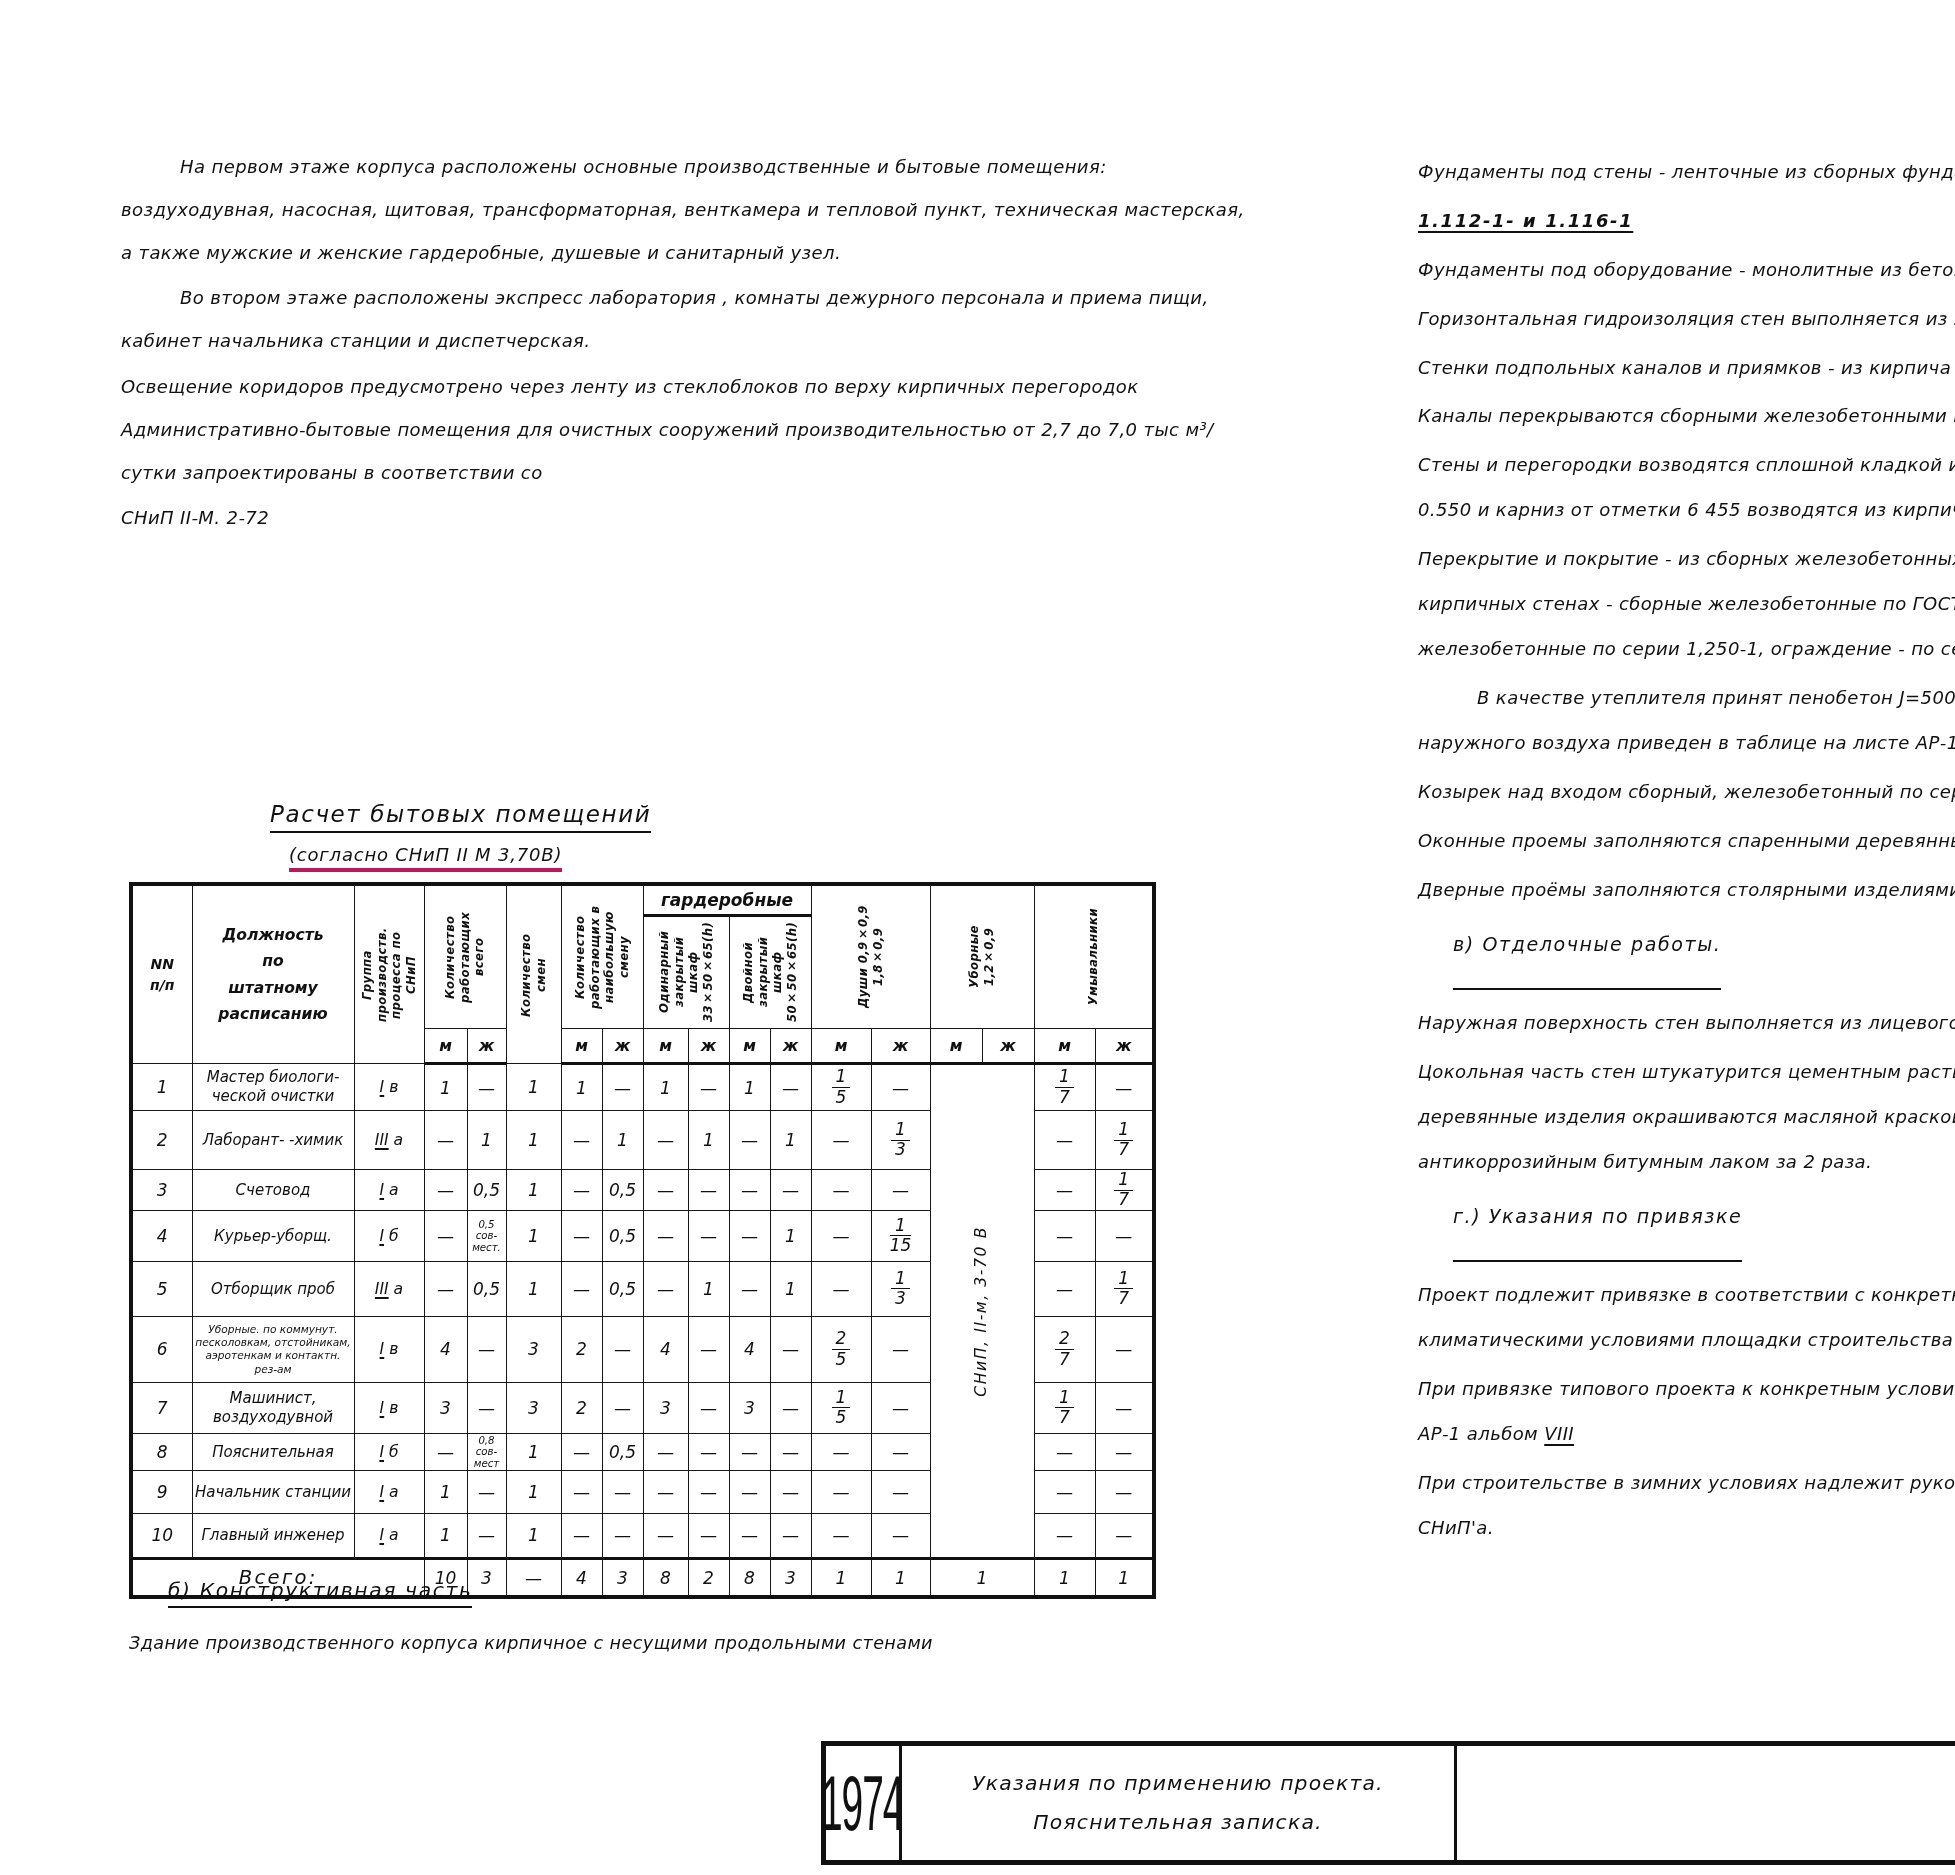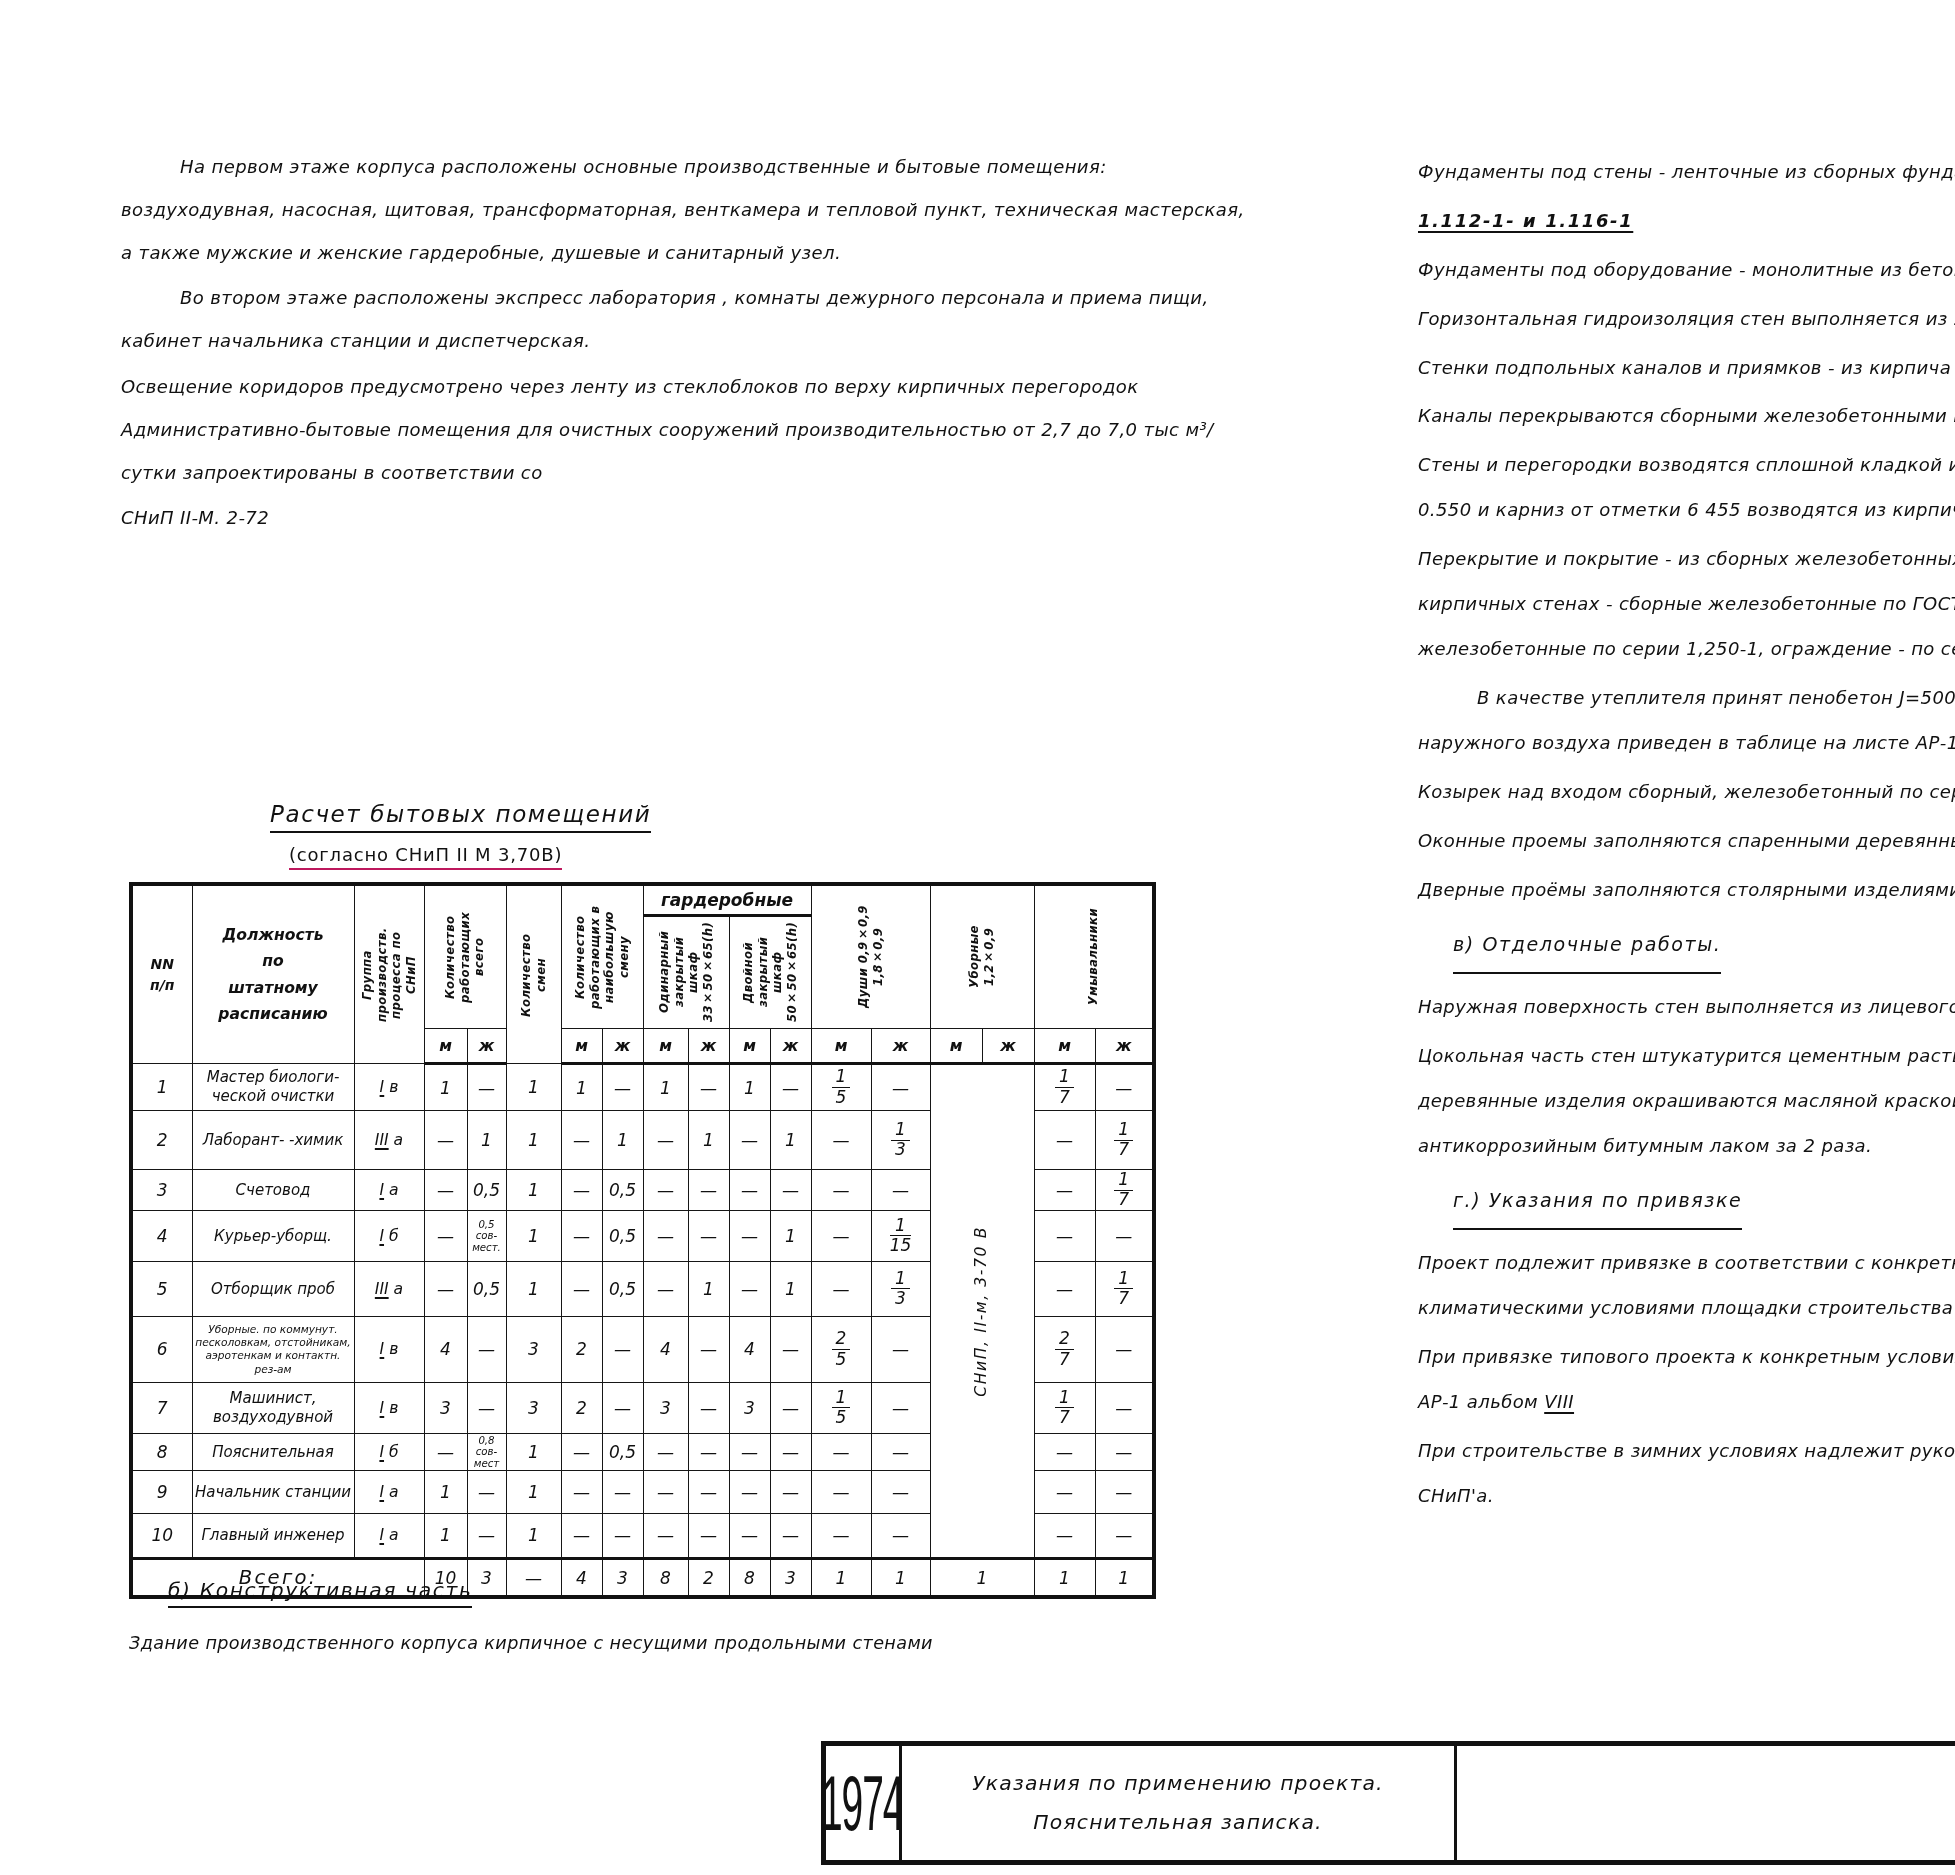--- a/index.html
+++ b/index.html
@@ -10,26 +10,26 @@
   .left-col{position:absolute;left:121px;top:145px;width:1136px;
             font-size:18px;line-height:43px;letter-spacing:0.4px;font-style:italic;}
   .right-col{position:absolute;left:1418px;top:149px;width:1179px;
              font-size:18px;line-height:45px;letter-spacing:0.4px;font-style:italic;}
   .lc-p,.rc-p{margin:0 0 2.3px 0;}
   .rc-p{margin-bottom:3.9px;}
   .indent{text-indent:59px;}
   .useg{text-decoration:underline;text-decoration-thickness:2px;text-underline-offset:3.9px;text-align:right;}
   .bseg{font-weight:bold;letter-spacing:1.6px;}
   .rc-h{margin:10.2px 0 10.2px 35px;width:fit-content;font-size:19px;
-        border-bottom:2.7px solid #111;padding-bottom:5px;letter-spacing:1.6px;text-align:center;}
+        border-bottom:2.7px solid #111;padding-bottom:21px;letter-spacing:1.6px;text-align:center;}
   
   .table-title{position:absolute;left:270px;top:801px;font-size:23px;font-style:italic;
                letter-spacing:1.6px;border-bottom:2.7px solid #111;padding-bottom:3.9px;}
-  .table-subtitle{position:absolute;left:289px;top:844px;font-size:18px;
-                  letter-spacing:0.8px;border-bottom:2px solid #be185d;padding-bottom:3.1px;}
+  .table-subtitle{position:absolute;left:289px;top:844px;font-size:18px;font-style:italic;
+                  letter-spacing:0.8px;border-bottom:4px solid #be185d;padding-bottom:3.1px;}
   .section-b{position:absolute;left:168px;top:1578px;font-size:20.3px;font-style:italic;
              letter-spacing:1.6px;border-bottom:2.7px solid #111;padding-bottom:3.9px;}
   .section-b-text{position:absolute;left:129px;top:1633px;width:1165px;font-size:17.6px;
                   font-style:italic;letter-spacing:0.4px;}
   
   .tbl-wrap{position:absolute;left:129px;top:882px;}
   table.staff{border-collapse:collapse;table-layout:fixed;width:1023px;border:4.3px solid #111;}
   table.staff th,table.staff td{border:1.6px solid #161616;box-sizing:border-box;
       overflow:hidden;vertical-align:middle;text-align:center;padding:0.8px;}
   table.staff thead tr.units th{border-bottom:3.9px solid #111;font-size:15.6px;font-style:italic;}

